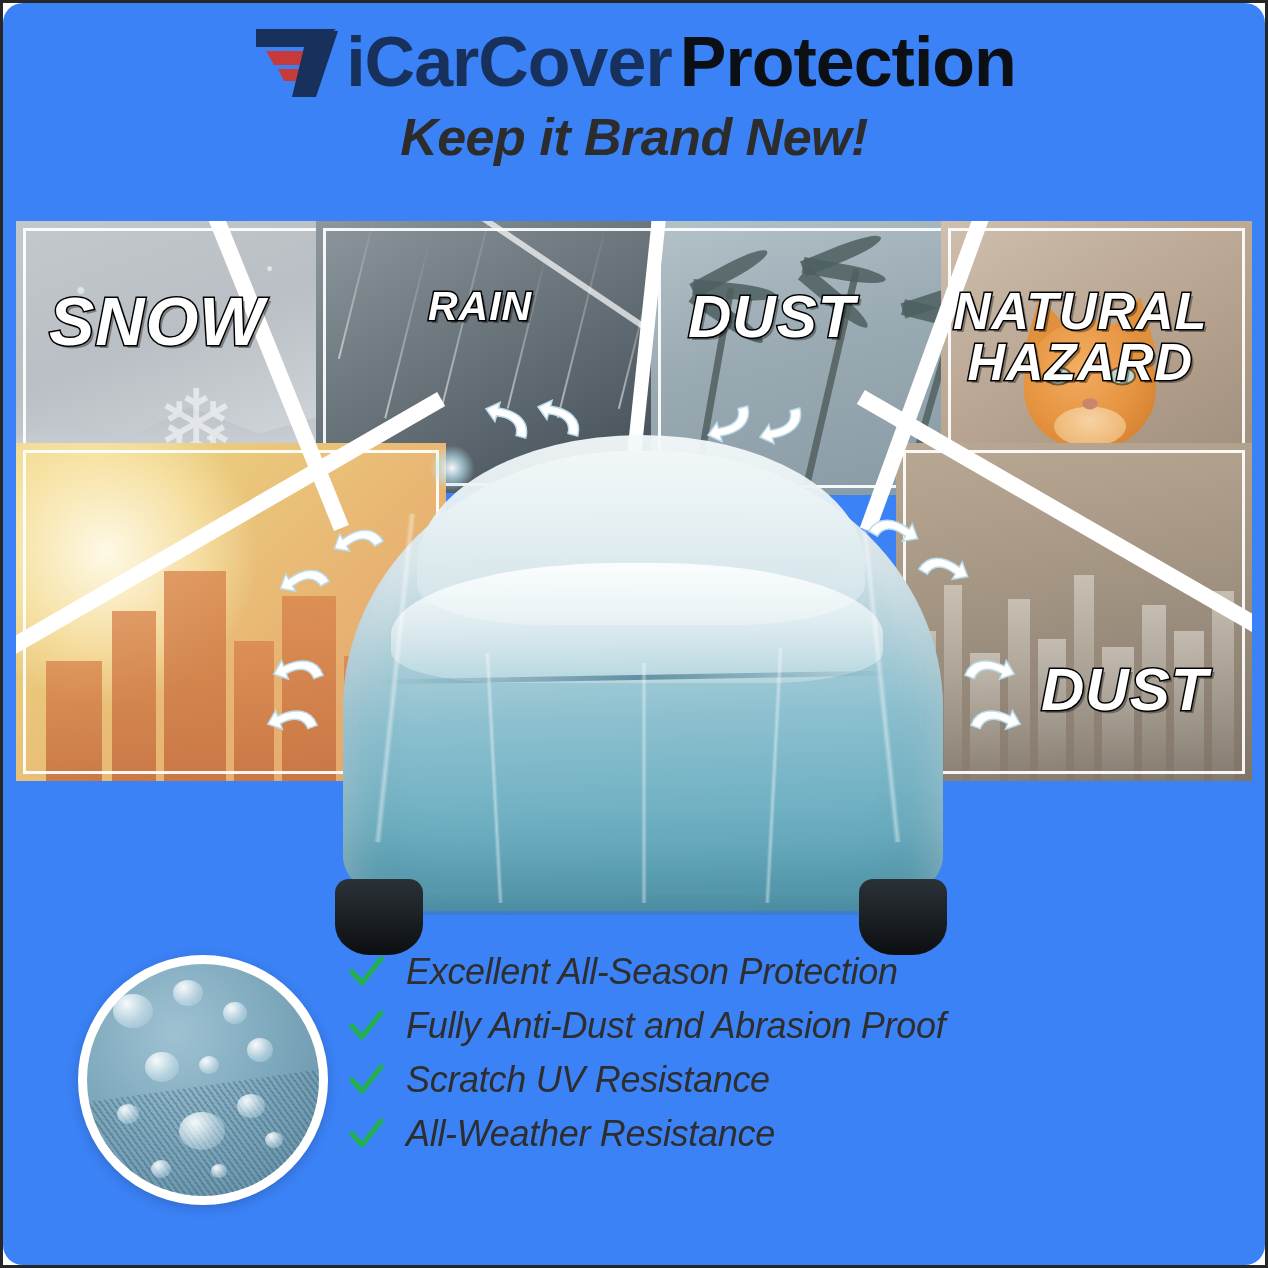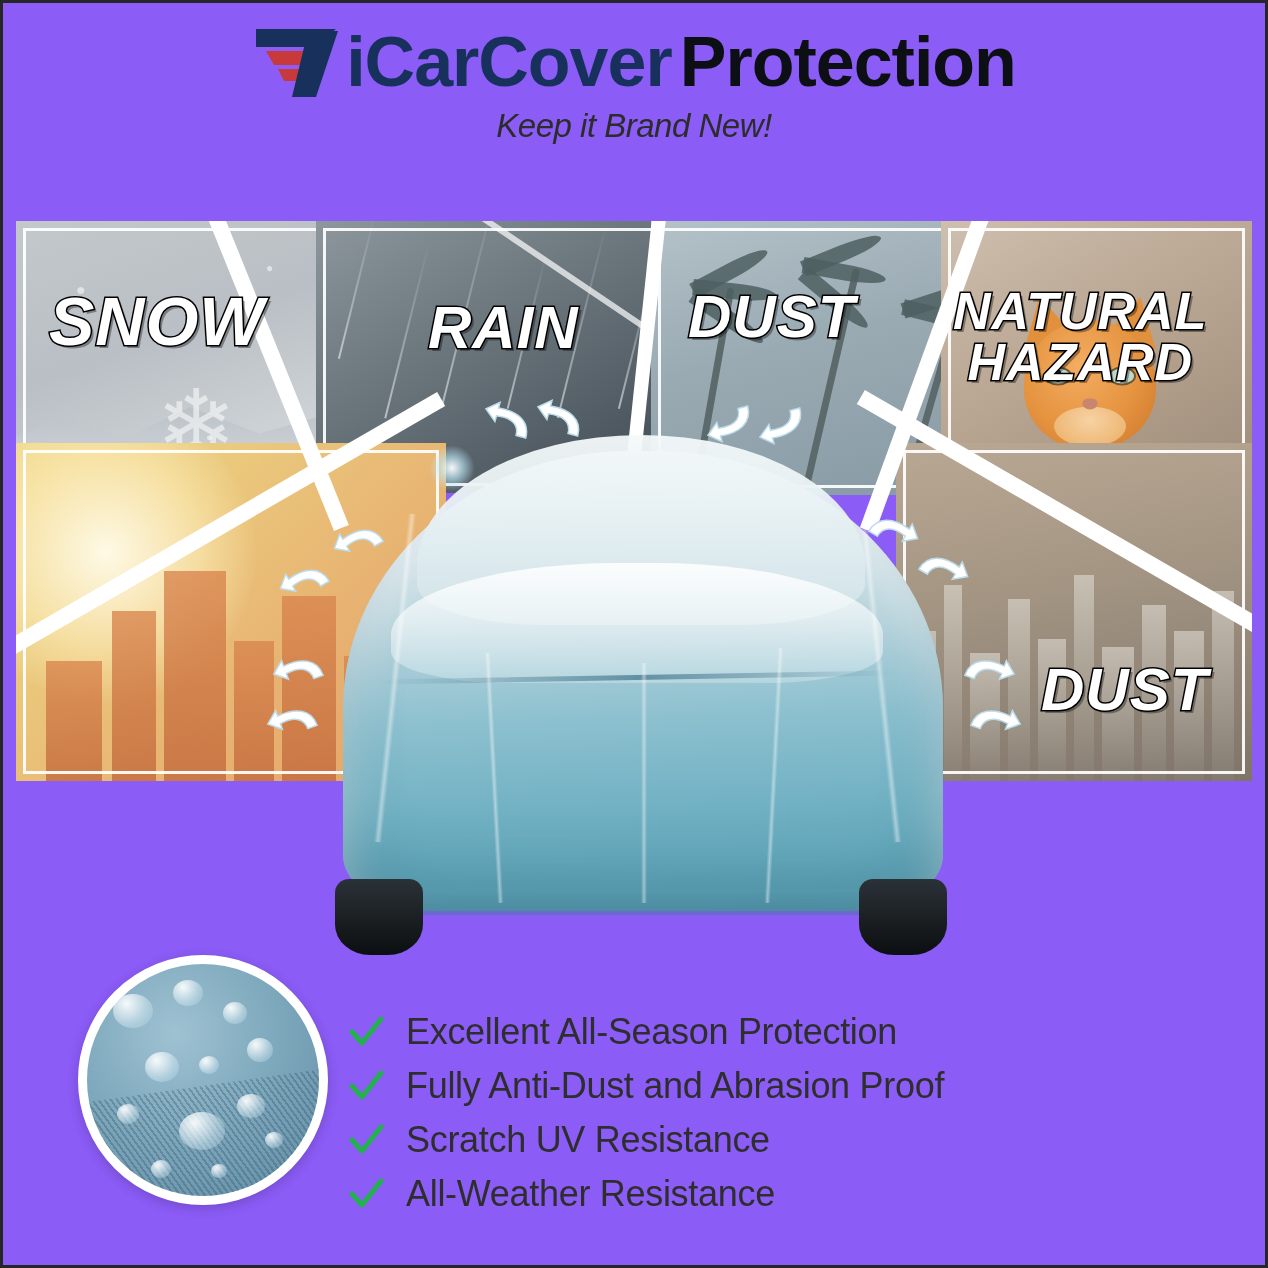--- a/index.html
+++ b/index.html
@@ -3,29 +3,29 @@
 <meta charset="utf-8">
 <style>
   * { margin:0; padding:0; box-sizing:border-box; }
   html,body { width:1268px; height:1268px; background:#ffffff; }
   body {
     font-family:"Liberation Sans", sans-serif;
     position:relative;
     overflow:hidden;
     border:3px solid #262626;
   }
-  .page { position:relative; width:1262px; height:1262px; background:#8b5cf6; overflow:hidden; }
+  .page { position:relative; width:1262px; height:1262px; background:#3b82f6; overflow:hidden;border-radius:20px; }
 
   
   .header { position:absolute; top:22px; left:0; width:1262px; text-align:center; }
   .brandline { display:flex; align-items:center; justify-content:center; gap:0px; }
   .logo-mark { width:92px; height:74px; position:relative; margin-right:2px; flex:0 0 auto; }
   .brand-text { font-size:70px; font-weight:bold; color:#17305c; letter-spacing:-1px; line-height:1; }
   .prot-text  { font-size:70px; font-weight:bold; color:#0c0f14; letter-spacing:-1px; line-height:1; margin-left:8px; }
-  .tagline { margin-top:8px; font-size:33px; font-style:italic; font-weight:normal; color:#2c2c2c; letter-spacing:-0.5px; }
+  .tagline { margin-top:8px; font-size:52px; font-style:italic; font-weight:bold; color:#2c2c2c; letter-spacing:-0.5px; }
 
   
   .collage { position:absolute; left:13px; top:218px; width:1236px; height:560px; overflow:hidden; }
   .panel { position:absolute; overflow:hidden; }
   .panel .inner-border { position:absolute; inset:7px; border:3px solid rgba(255,255,255,.92); pointer-events:none; }
 
   
   #p-snow { left:0; top:0; width:420px; height:270px;
     background:linear-gradient(160deg,#c3c8cc 0%,#b9bfc4 40%,#cfd4d8 75%,#dfe3e6 100%); }
   #p-snow .mtn { position:absolute; left:-10px; bottom:0; width:460px; height:120px;
@@ -114,21 +114,21 @@
   
   .droplet-circle { position:absolute; left:75px; top:952px; width:250px; height:250px; border-radius:50%;
     background:radial-gradient(circle at 38% 30%,#9fc2d2 0%,#7fa9bd 45%,#5f8ca3 100%);
     border:9px solid #fff; box-shadow:0 3px 12px rgba(0,0,0,.18); overflow:hidden; }
   .drop { position:absolute; border-radius:50%;
     background:radial-gradient(circle at 34% 28%,rgba(255,255,255,.92),rgba(214,234,243,.5) 55%,rgba(150,190,210,.25) 100%); }
   .mesh { position:absolute; left:-10%; bottom:-22%; width:130%; height:70%;
     background:repeating-linear-gradient(62deg,rgba(42,72,96,.30) 0 2px,rgba(255,255,255,0) 2px 5px);
     transform:rotate(-8deg); }
 
-  .bullets { position:absolute; left:345px; top:1002px; width:800px; }
+  .bullets { position:absolute; left:345px; top:942px; width:800px;font-style:italic; }
   .bullet { display:flex; align-items:center; gap:22px; height:54px; }
   .check { width:36px; height:36px; flex:0 0 auto; }
   .bullet-text { font-size:36px; color:#2e2e2e; letter-spacing:-0.3px; white-space:nowrap; }
 </style>
 </head>
 <body>
 
 <div class="page">
 
   <div class="header">
@@ -236,21 +236,21 @@
     </div>
 
     <div class="divider" style="left:250px;top:-40px;width:16px;height:360px;transform:rotate(-22deg);"></div>
     <div class="divider" style="left:622px;top:-30px;width:14px;height:320px;transform:rotate(6deg);"></div>
     <div class="divider" style="left:905px;top:-40px;width:16px;height:360px;transform:rotate(20deg);"></div>
     <div class="divider" style="left:-60px;top:300px;width:520px;height:16px;transform:rotate(-30deg);"></div>
     <div class="divider" style="left:810px;top:298px;width:520px;height:16px;transform:rotate(30deg);"></div>
   </div>
 
   <div class="cap" style="left:46px;top:285px;font-size:68px;">SNOW</div>
-  <div class="cap" style="left:425px;top:296px;font-size:60px;">RAIN</div>
+  <div class="cap" style="left:425px;top:283px;font-size:41px;">RAIN</div>
   <div class="cap" style="left:685px;top:285px;font-size:60px;">DUST</div>
   <div class="cap" style="left:950px;top:283px;font-size:52px;text-align:center;">NATURAL
 HAZARD</div>
   <div class="cap" style="left:1038px;top:658px;font-size:60px;">DUST</div>
 
   <div class="car-wrap">
     <div class="car-body"></div>
     <div class="car-roof"></div>
     <div class="car-wind"></div>
     <div class="car-seam"></div>

